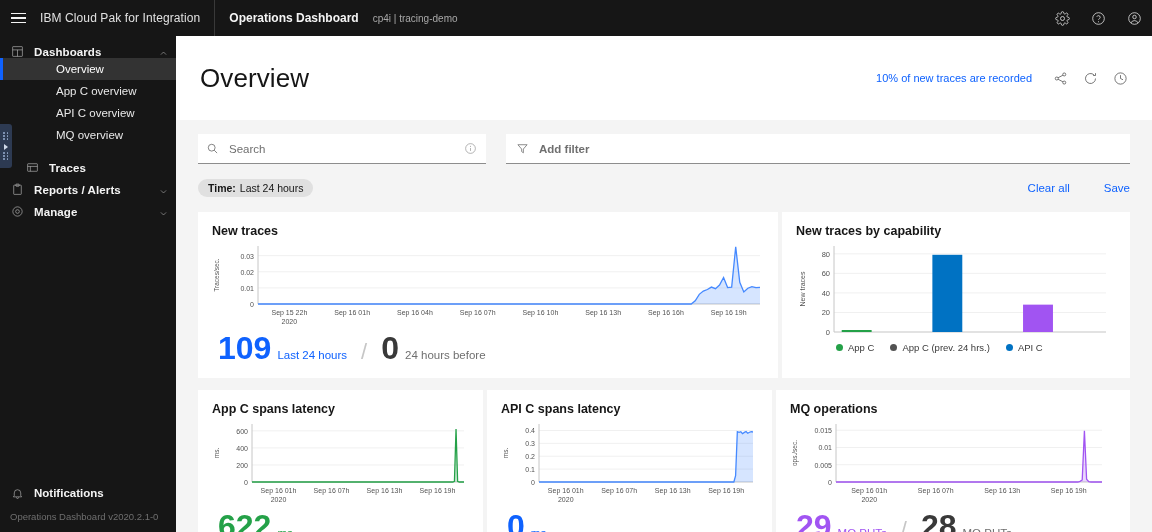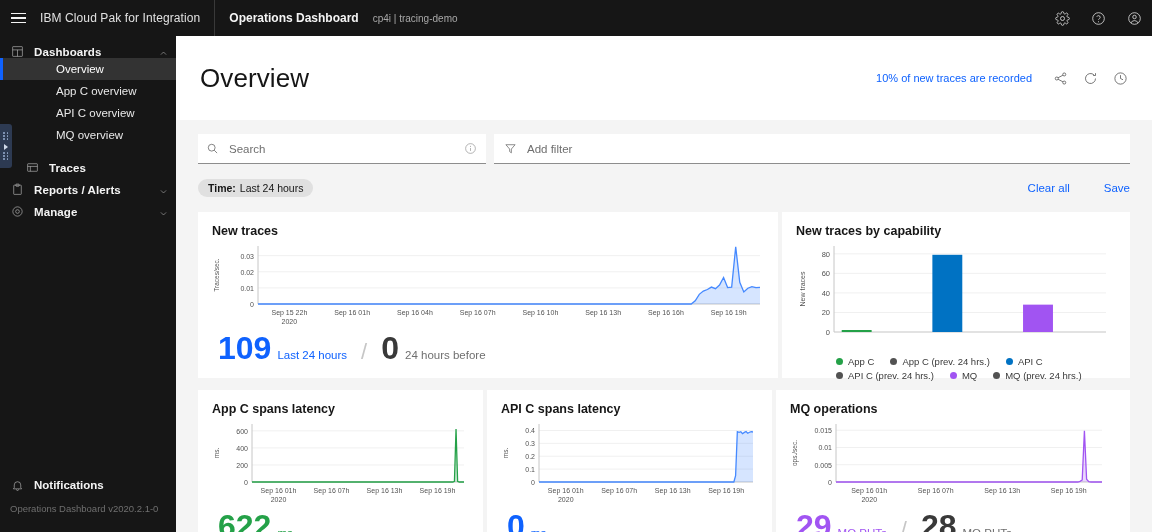--- a/index.html
+++ b/index.html
@@ -79,21 +79,21 @@
     cursor: pointer;
   }
   .edge-widget .dots { display: grid; grid-template-columns: 2px 2px; gap: 1.5px; }
   .edge-widget .dots i { width: 1.6px; height: 1.6px; background: #8fa3c4; display: block; border-radius: 50%; }
   .edge-widget .tri {
     width: 0; height: 0; border-left: 4px solid #cfd9e8;
     border-top: 3px solid transparent; border-bottom: 3px solid transparent; margin-top: 2px;
   }
 
   .sidebar-footer {
-    position: absolute; bottom: 12px; left: 0; width: 176px;
+    position: absolute; bottom: 4px; left: 0; width: 176px;
   }
   .notif-row {
     display: flex; align-items: center; height: 24px; cursor: pointer;
   }
   .notif-row .nav-icon svg { width: 13px; height: 13px; }
   .notif-label { font-size: 11.5px; font-weight: bold; color: #f4f4f4; }
   .version-text {
     font-size: 9.5px; color: #6f6f6f; padding: 6px 0 6px 10px; white-space: nowrap;
   }
 
@@ -114,37 +114,37 @@
     display: flex; align-items: center; gap: 2px;
   }
   .sample-note { font-size: 11px; color: #0f62fe; margin-right: 12px; white-space: nowrap; cursor: pointer; }
   .head-icon-btn {
     width: 28px; height: 28px; display: flex; align-items: center; justify-content: center; cursor: pointer;
   }
   .head-icon-btn svg { width: 15px; height: 15px; stroke: #525252; fill: none; stroke-width: 1.25; }
 
   
   .filter-area { padding: 14px 22px 0 22px; }
-  .filter-row { display: flex; gap: 8px; }
+  .filter-row { display: flex; gap: 20px; }
   .search-box {
     flex: 0 0 288px; height: 30px; background: #ffffff; border-bottom: 1px solid #8d8d8d;
     display: flex; align-items: center; padding: 0 8px;
   }
   .search-box svg.sicon { width: 13px; height: 13px; stroke: #525252; fill: none; stroke-width: 1.3; }
   .search-input {
     flex: 1; border: none; outline: none; background: transparent;
     font-family: "Liberation Sans", sans-serif; font-size: 11.5px; color: #161616;
     padding-left: 10px;
   }
   .search-input::placeholder { color: #6f6f6f; }
   .info-icon { width: 16px; height: 16px; display: flex; align-items: center; justify-content: center; cursor: pointer; }
   .info-icon svg { width: 13px; height: 13px; stroke: #8d8d8d; fill: none; stroke-width: 1.2; }
   .addfilter-box {
     flex: 1; height: 30px; background: #ffffff; border-bottom: 1px solid #8d8d8d;
-    display: flex; align-items: center; padding: 0 10px; cursor: text;
+    display: flex; align-items: center; padding: 0 10px; cursor: text; font-weight: bold;
   }
   .addfilter-box svg.ficon { width: 13px; height: 13px; stroke: #525252; fill: none; stroke-width: 1.2; }
   .addfilter-text { font-size: 11.5px; color: #6f6f6f; padding-left: 10px; }
 
   .tag-row {
     display: flex; align-items: center; margin-top: 14px; height: 20px; gap: 16px;
   }
   .tag {
     background: #e0e0e0; border-radius: 10px; height: 18px; display: flex; align-items: center;
     padding: 0 10px; font-size: 10.5px; color: #161616; cursor: pointer;
@@ -178,21 +178,21 @@
   .big-num.green { color: #24a148; }
   .big-num.purple { color: #a154f2; }
   .sum-lbl { font-size: 11.5px; margin-left: 6px; }
   .sum-lbl.blue { color: #0f62fe; }
   .sum-lbl.grey { color: #6f6f6f; }
   .sum-lbl.green { color: #24a148; }
   .sum-lbl.purple { color: #a154f2; }
   .slash { font-size: 22px; color: #c6c6c6; margin: 0 14px; font-weight: 200; }
 
   
-  .legend { margin-top: 16px; padding-left: 40px; }
+  .legend { margin-top: 2px; padding-left: 40px; }
   .legend-line { display: flex; align-items: center; gap: 16px; margin-bottom: 3px; }
   .legend-item { display: flex; align-items: center; font-size: 9.5px; color: #393939; cursor: pointer; }
   .legend-dot { width: 7px; height: 7px; border-radius: 50%; margin-right: 5px; display: inline-block; }
 </style>
 </head>
 <body>
 
 <div class="topbar">
   <div class="hamburger">
     <span></span>
@@ -470,34 +470,20 @@
             </span>
             <span class="legend-item">
               <i class="legend-dot" style="background:#525252"></i>
               <span>App C (prev. 24 hrs.)</span>
             </span>
             <span class="legend-item">
               <i class="legend-dot" style="background:#0072c3"></i>
               <span>API C</span>
             </span>
           </div>
-          <div class="legend-line">
-            <span class="legend-item">
-              <i class="legend-dot" style="background:#525252"></i>
-              <span>API C (prev. 24 hrs.)</span>
-            </span>
-            <span class="legend-item">
-              <i class="legend-dot" style="background:#a154f2"></i>
-              <span>MQ</span>
-            </span>
-            <span class="legend-item">
-              <i class="legend-dot" style="background:#525252"></i>
-              <span>MQ (prev. 24 hrs.)</span>
-            </span>
-          </div>
         </div>
       </div>
     </div>
 
     <div class="card-row second">
 
       <div class="card w-third-a">
         <div class="card-title">App C spans latency</div>
         <div class="chart-wrap">
           <svg class="plot" id="plot-appc" width="256" height="86" viewBox="0 0 256 86">

